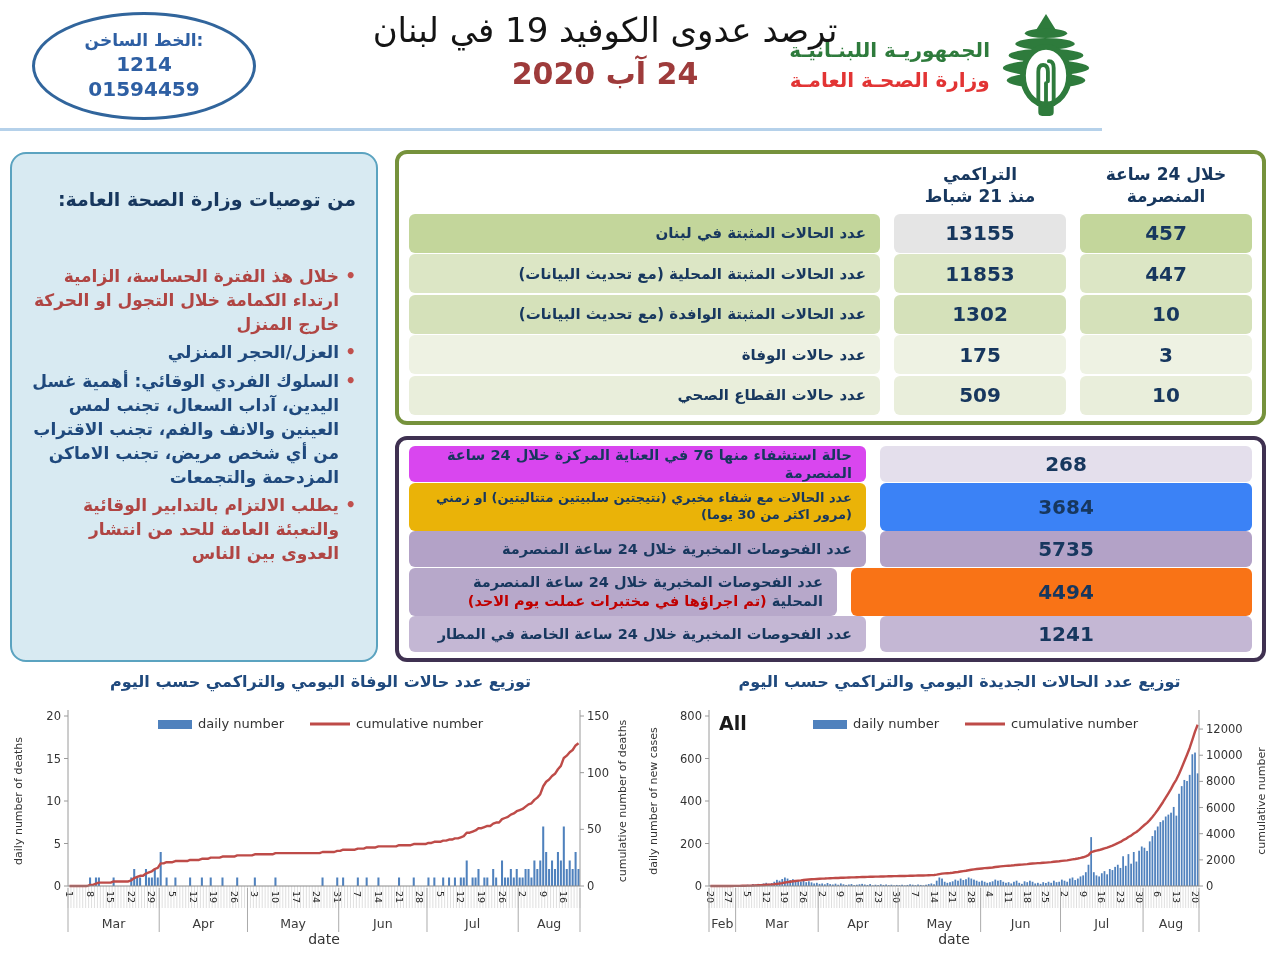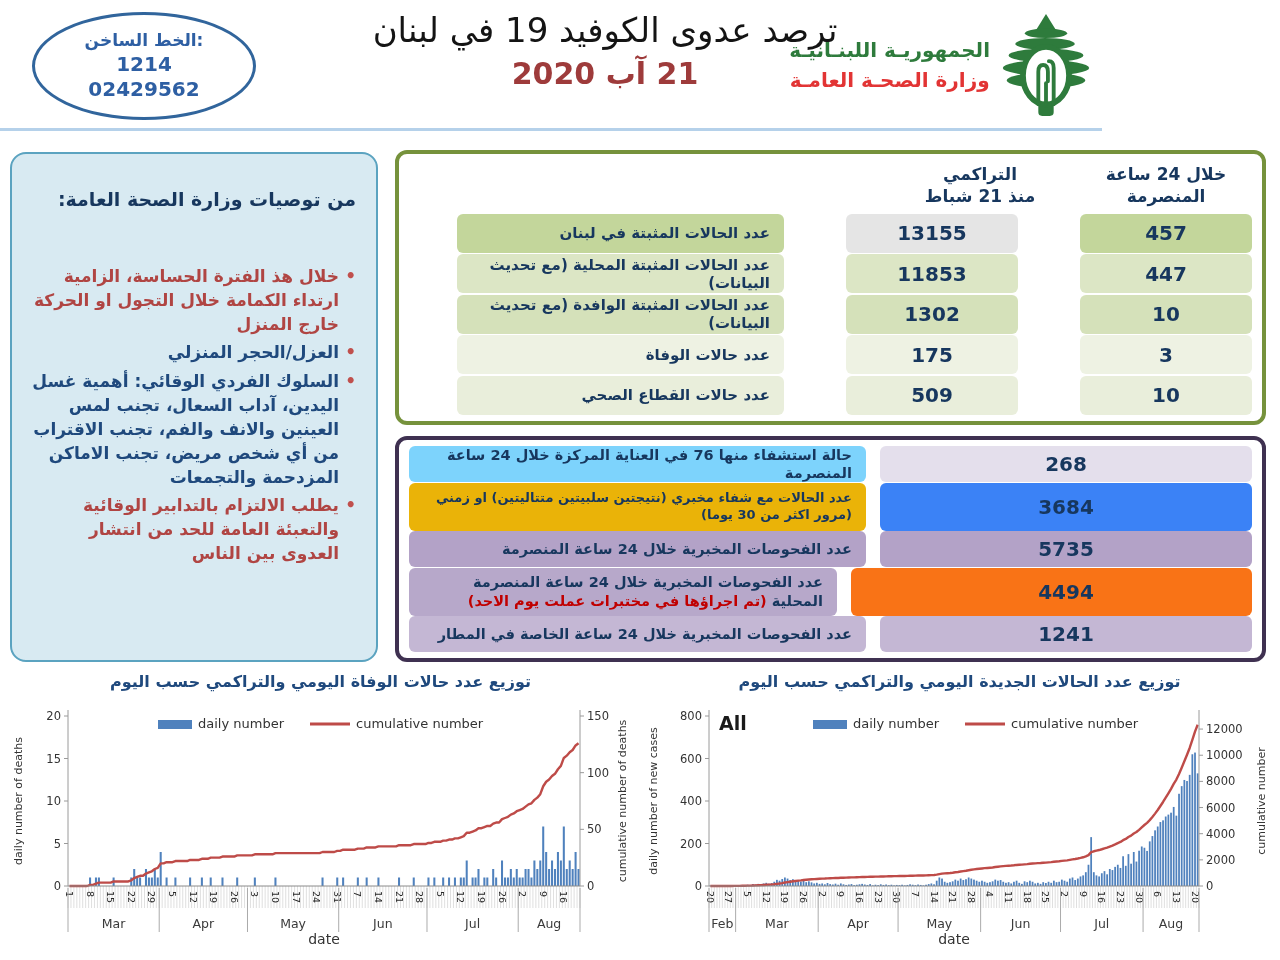--- a/index.html
+++ b/index.html
@@ -28,21 +28,21 @@
   .rec-list li{position:relative;padding-right:17px;margin-bottom:4px;font-size:17px;font-weight:bold;line-height:1.42;}
   .rec-list li .blt{position:absolute;right:0;top:0;color:#C0504D;}
   
   .gtable{position:absolute;left:395px;top:150px;width:871px;height:275px;border:4px solid #76923C;
           border-radius:12px;box-sizing:border-box;background:#fff;padding:4px 10px 6px 10px;
           direction:rtl;display:flex;flex-direction:column;justify-content:space-between;}
   .grow{display:flex;column-gap:14px;align-items:stretch;}
   .ghead{height:54px;align-items:center;}
   .gh{width:172px;text-align:center;color:#17375E;font-weight:bold;font-size:17px;line-height:1.3;}
   .gspacer{flex:1;}
-  .gcell{border-radius:6px;display:flex;align-items:center;justify-content:center;height:39px;margin-left:48px;}
+  .gcell{border-radius:6px;display:flex;align-items:center;justify-content:center;height:39px;}
   .gval{width:172px;color:#17375E;font-weight:bold;font-size:20px;}
   .glabel{flex:1;justify-content:flex-start;color:#17375E;font-weight:bold;font-size:15px;
           padding:0 14px;box-sizing:border-box;line-height:1.2;}
   
   .ptable{position:absolute;left:395px;top:436px;width:871px;height:226px;border:4px solid #3F3151;
           border-radius:12px;box-sizing:border-box;background:#fff;padding:6px 10px;
           direction:rtl;display:flex;flex-direction:column;justify-content:space-between;}
   .prow{display:flex;column-gap:14px;}
   .pcell{border-radius:6px;display:flex;align-items:center;}
   .pval{width:372px;justify-content:center;color:#17375E;font-weight:bold;font-size:20px;}
@@ -60,25 +60,25 @@
 </style>
 </head>
 <body>
 
 <div class="page">
 
   <div class="header">
     <div class="hotline">
       <span class="hl-label">الخط الساخن:</span>
       <span class="hl-num">1214</span>
-      <span class="hl-num">02429562</span>
+      <span class="hl-num">01594459</span>
     </div>
     <div class="title-block">
       <div class="main-title">ترصد عدوى الكوفيد 19 في لبنان</div>
-      <div class="main-date">21 آب 2020</div>
+      <div class="main-date">24 آب 2020</div>
     </div>
     <div class="ministry">
       <div class="ministry-text">
         <div class="ministry-l1">الجمهوريـة اللبنـانيـة</div>
         <div class="ministry-l2">وزارة الصحـة العامـة</div>
       </div>
       <svg width="96" height="110" viewBox="0 0 100 110">
         <g fill="#2E7B3C">
           <polygon points="50,2 60,18 40,18"></polygon>
           <ellipse cx="50" cy="22" rx="22" ry="5"></ellipse>
@@ -144,21 +144,21 @@
     <div class="grow">
       <div class="gcell gval g-shade-4" style="background: rgb(233, 238, 219);">10</div>
       <div class="gcell gval g-shade-4" style="background: rgb(233, 238, 219);">509</div>
       <div class="gcell glabel g-shade-4" style="background: rgb(233, 238, 219);">عدد حالات القطاع الصحي</div>
     </div>
   </section>
 
   <section class="ptable">
     <div class="prow">
       <div class="pcell pval h38 p-shade-0" style="background: rgb(228, 223, 236);">268</div>
-      <div class="pcell plabel h38 p-shade-0" style="background: #7dd3fc;">
+      <div class="pcell plabel h38 p-shade-0" style="background: #d946ef;">
         <span><span>حالة استشفاء منها 76 في العناية المركزة خلال 24 ساعة المنصرمة</span></span>
       </div>
     </div>
     <div class="prow">
       <div class="pcell pval h48 p-shade-1" style="background: #3b82f6;">3684</div>
       <div class="pcell plabel h48 small-label p-shade-1" style="background: #eab308;">
         <span><span>عدد الحالات مع شفاء مخبري (نتيجتين سلبيتين متتاليتين) او زمني (مرور اكثر من 30 يوما)</span></span>
       </div>
     </div>
     <div class="prow">

